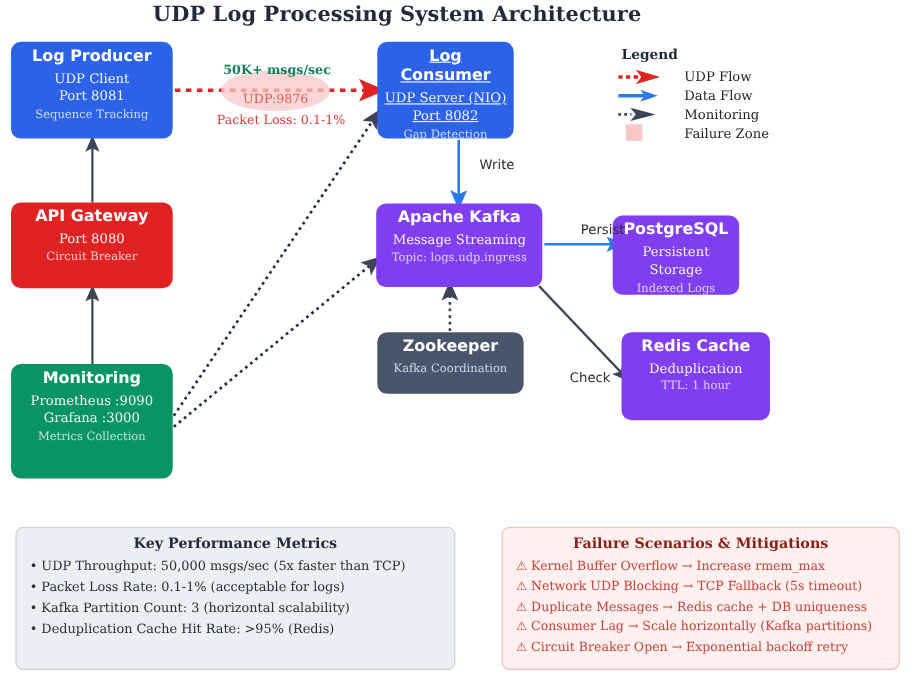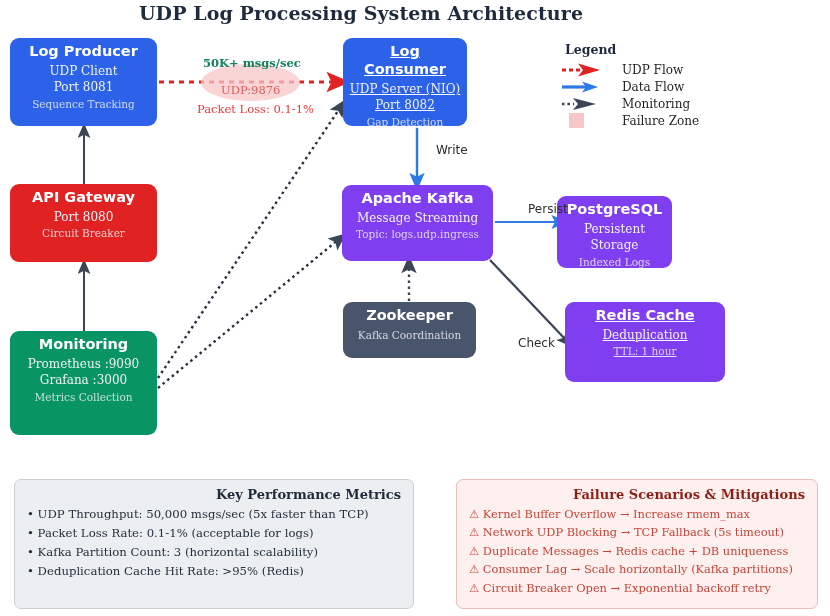--- a/index.html
+++ b/index.html
@@ -174,21 +174,21 @@
   }
   .panel-failure {
     left: 456px;
     top: 479px;
     width: 362px;
     height: 130px;
     background: #fdf0ee;
     border: 1px solid #f0bdb6;
   }
   .panel-title {
-    text-align: right;
+    text-align: center;
     font-family: "DejaVu Serif", serif;
     font-weight: bold;
     font-size: 13px;
     color: #1f2a3d;
     margin-bottom: 3px;
   }
   .panel-failure .panel-title { color: #8c1f15; }
   .panel-item {
     font-family: "DejaVu Serif", serif;
     font-size: 11.7px;
@@ -279,21 +279,21 @@
     <div class="n-title">Zookeeper</div>
     <div class="n-sub">Kafka Coordination</div>
   </div>
 
   <div class="node n-purple" style="left:557px; top:186px; width:115px; height:72px;margin-top:10px;">
     <div class="n-title">PostgreSQL</div>
     <div class="n-line">Persistent Storage</div>
     <div class="n-sub">Indexed Logs</div>
   </div>
 
-  <div class="node n-purple" style="left:565px; top:302px; width:160px; height:80px;text-decoration:underline;">
+  <div class="node n-purple" style="left:565px; top:302px; width:135px; height:80px;">
     <div class="n-title">Redis Cache</div>
     <div class="n-line">Deduplication</div>
     <div class="n-sub">TTL: 1 hour</div>
   </div>
 
   <div class="edge-label serif-green" style="left:203px; top:56px;">50K+ msgs/sec</div>
 
   <div class="edge-label zone-text" style="left:221px; top:83px;">UDP:9876</div>
 
   <div class="edge-label serif-red" style="left:197px; top:102px;">Packet Loss: 0.1-1%</div>

